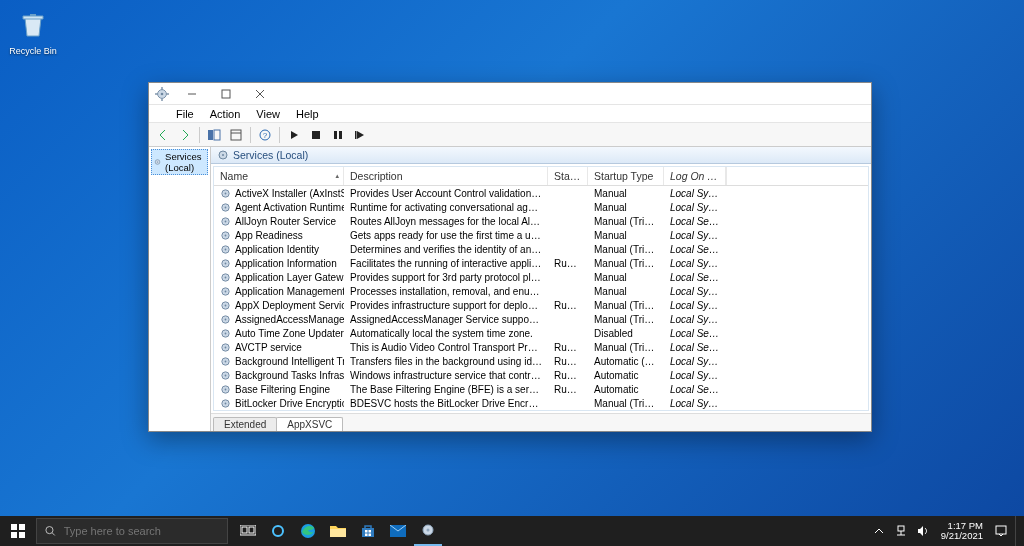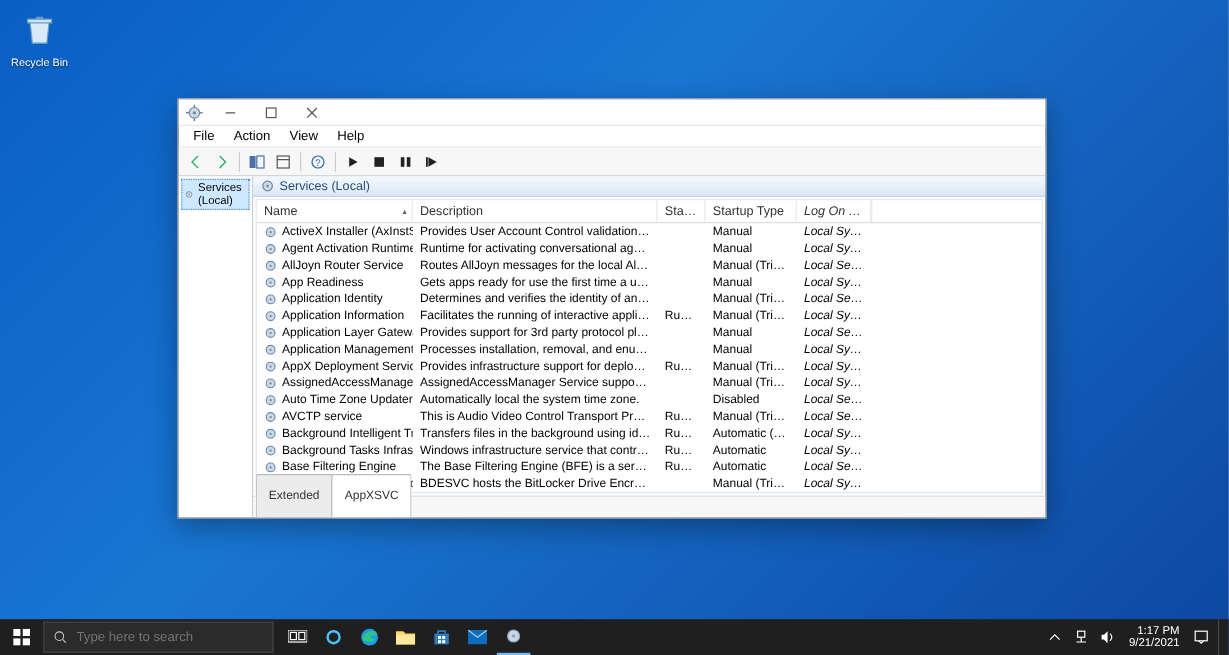--- a/index.html
+++ b/index.html
@@ -12,21 +12,21 @@
   .desktop-icon .label { color: #fff; font-size: 9px; text-shadow: 0 1px 2px rgba(0,0,0,.6); margin-top: 2px; }
 
   
   .window { position: absolute; left: 148px; top: 82px; width: 724px; height: 350px; background: #fff; border: 1px solid #888; box-shadow: 0 8px 24px rgba(0,0,0,.35); display: flex; flex-direction: column; font-size: 10.5px; color: #000; }
   .titlebar { height: 22px; display: flex; align-items: center; padding: 0 2px 0 6px; background: #fff; border-bottom: 1px solid #e5e5e5; }
   .titlebar .app-icon { width: 14px; height: 14px; margin-right: 6px; }
   .titlebar .title { flex: 1; font-size: 11px; }
   .titlebar .win-btns { display: flex; }
   .titlebar .win-btn { width: 34px; height: 22px; display: flex; align-items: center; justify-content: center; color: #555; }
 
-  .menubar { height: 18px; display: flex; align-items: center; padding: 0 4px; font-size: 11px; gap: 0; border-bottom: 1px solid #e5e5e5; }
+  .menubar { height: 18px; display: flex; align-items: center; padding: 0 19px; font-size: 11px; gap: 0; border-bottom: 1px solid #e5e5e5; }
   .menubar .menu-item { padding: 1px 8px; }
 
   .toolbar { height: 24px; display: flex; align-items: center; padding: 0 4px; gap: 2px; border-bottom: 1px solid #ccc; background: #f7f7f7; }
   .toolbar .sep { width: 1px; height: 16px; background: #ccc; margin: 0 2px; }
   .tool-btn { width: 20px; height: 20px; display: flex; align-items: center; justify-content: center; border: 1px solid transparent; }
   .tool-btn svg { width: 14px; height: 14px; }
 
   .body-split { flex: 1; display: flex; min-height: 0; }
   .tree-pane { width: 62px; border-right: 1px solid #ccc; background: #fff; padding: 2px; font-size: 10.5px; }
   .tree-node { display: flex; align-items: center; gap: 4px; padding: 1px 2px; background: #cde8ff; border: 1px dotted #4a90d9; }
@@ -46,21 +46,21 @@
   .grid-scroll { flex: 1; overflow-y: auto; overflow-x: hidden; }
   .row { display: flex; font-size: 10px; color: #000; height: 14px; align-items: center; }
   .cell { padding: 0 6px; overflow: hidden; white-space: nowrap; text-overflow: ellipsis; }
   .cell.name { display: flex; align-items: center; gap: 4px; }
   .cell.name .gear { width: 11px; height: 11px; flex-shrink: 0; }
 
   
   .c-name { width: 130px; } .c-desc { width: 204px; } .c-status { width: 40px; } .c-startup { width: 76px; } .c-logon { width: 62px; font-style: italic; }
 
   .tab-strip { height: 18px; display: flex; align-items: flex-end; padding-left: 2px; border-top: 1px solid #ddd; background: #f7f7f7; font-size: 10px; }
-  .tab { padding: 12px 10px; border: 1px solid #bbb; border-bottom: none; background: #fff; margin-right: -1px; border-radius: 2px 2px 0 0; color:#333;}
+  .tab { padding: 1px 10px; border: 1px solid #bbb; border-bottom: none; background: #fff; margin-right: -1px; border-radius: 2px 2px 0 0; color:#333;}
   .tab.inactive { background: #ececec; }
 
   .grid-scroll::-webkit-scrollbar { width: 14px; }
   .grid-scroll::-webkit-scrollbar-track { background: #f1f1f1; }
   .grid-scroll::-webkit-scrollbar-thumb { background: #c1c1c1; border: 1px solid #f1f1f1; }
 
   
   .taskbar { position: absolute; left: 0; right: 0; bottom: 0; height: 30px; background: #1f1f1f; display: flex; align-items: flex-start; color: #fff; font-size: 10px; }
   .start-btn { width: 36px; height: 30px; display: flex; align-items: center; justify-content: center; }
   .search-box { display: flex; align-items: center; background: #2b2b2b; height: 26px; margin: 2px 0; width: 192px; padding: 0 8px; gap: 8px; color: #ccc; border:1px solid #444;}

